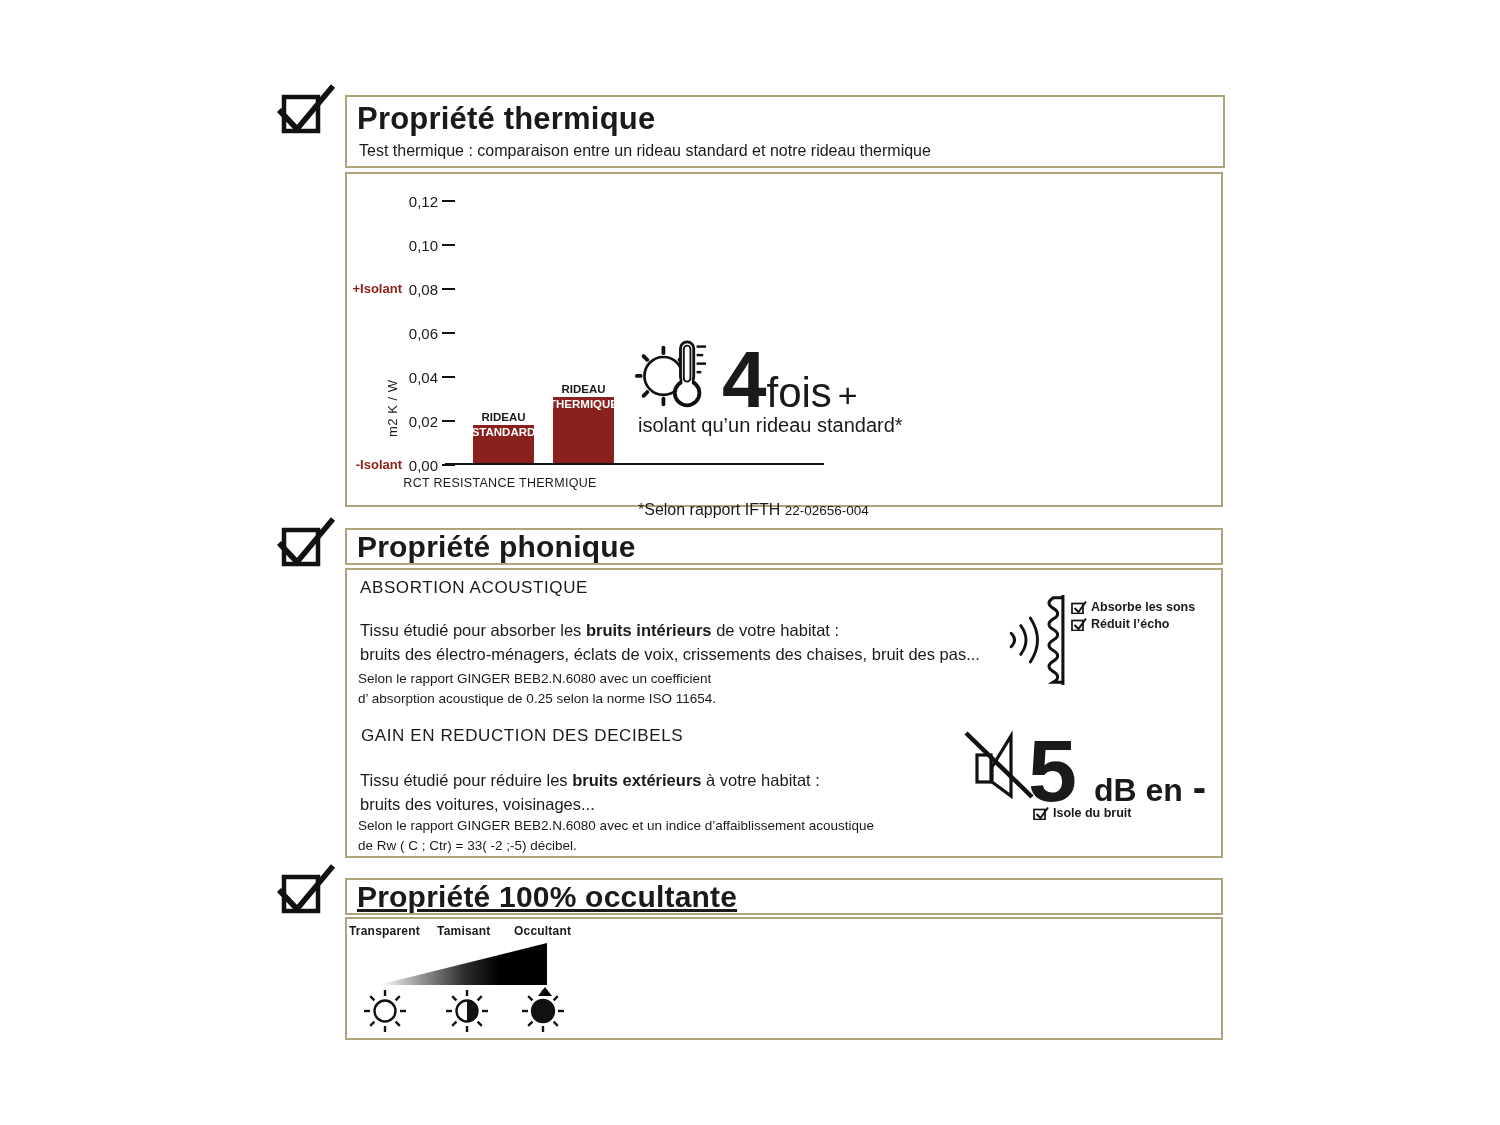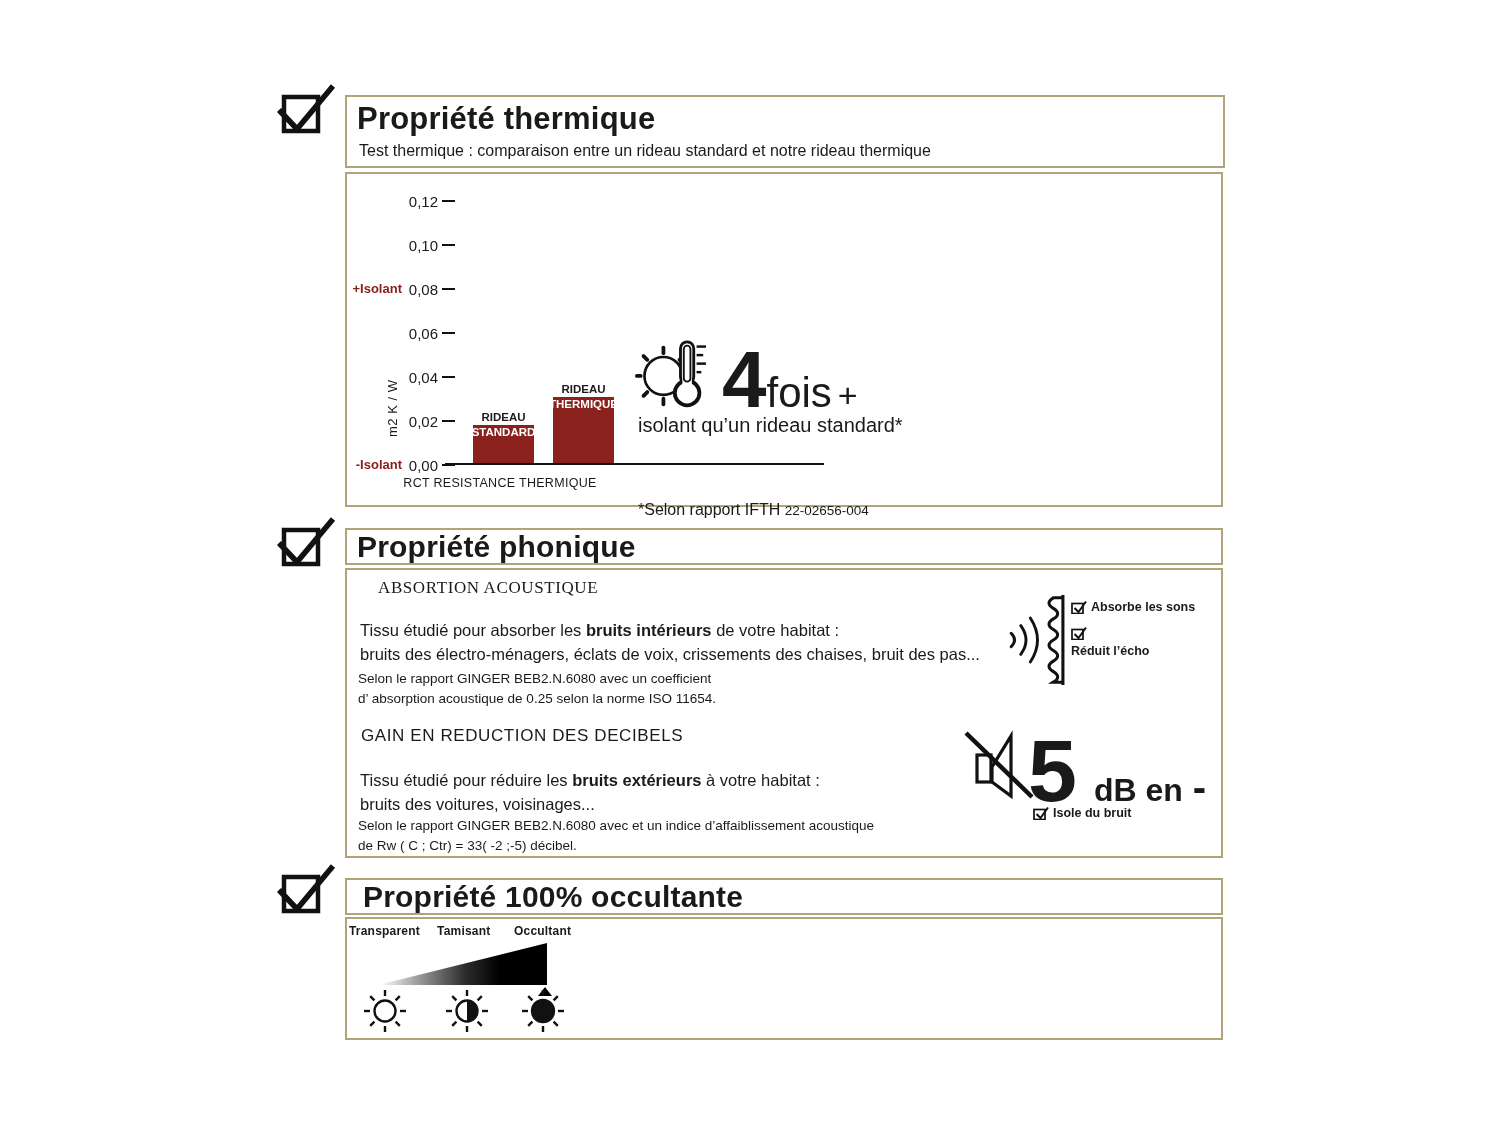--- a/index.html
+++ b/index.html
@@ -149,21 +149,21 @@
     <rect x="12" y="13" width="34" height="34" fill="none" stroke="#111" stroke-width="4.5"></rect>
     <path d="M7 26 L25 45 L61 2" fill="none" stroke="#111" stroke-width="5.5"></path>
   </svg>
 
   <div class="panel" style="left:345px;top:528px;width:874px;height:33px;">
     <div class="hdr-title-sm" style="padding-left:10px;">Propriété phonique</div>
   </div>
 
   <div class="panel" style="left:345px;top:568px;width:874px;height:286px;">
 
-    <div class="abs sec-head" style="left:31px;top:8px;font-family:Liberation Serif, serif;">ABSORTION ACOUSTIQUE</div>
+    <div class="abs sec-head" style="left:13px;top:8px;">ABSORTION ACOUSTIQUE</div>
 
     <div class="abs" style="left:13px;top:48px;">
       <div class="body-line"><span>Tissu étudié pour absorber les </span><b>bruits intérieurs</b><span> de votre habitat :</span></div>
       <div class="body-line">bruits des électro-ménagers, éclats de voix, crissements des chaises, bruit des pas...</div>
     </div>
     <div class="abs" style="left:11px;top:99px;">
       <div class="note-line">Selon le rapport GINGER BEB2.N.6080 avec un coefficient</div>
       <div class="note-line">d’ absorption acoustique de 0.25 selon la norme ISO 11654.</div>
     </div>
 
@@ -179,21 +179,21 @@
       </g>
     </svg>
 
     <div class="checkitem" style="left:724px;top:30px;">
       <svg width="16" height="14" viewBox="0 0 16 14">
         <rect x="1" y="3.5" width="11" height="10" fill="none" stroke="#111" stroke-width="1.7"></rect>
         <path d="M3.5 8 L7.5 12 L15 1.5" fill="none" stroke="#111" stroke-width="2"></path>
       </svg>
       <span>Absorbe les sons</span>
     </div>
-    <div class="checkitem" style="left:724px;top:56px;flex-direction:column;">
+    <div class="checkitem" style="left:724px;top:47px;">
       <svg width="16" height="14" viewBox="0 0 16 14">
         <rect x="1" y="3.5" width="11" height="10" fill="none" stroke="#111" stroke-width="1.7"></rect>
         <path d="M3.5 8 L7.5 12 L15 1.5" fill="none" stroke="#111" stroke-width="2"></path>
       </svg>
       <span>Réduit l’écho</span>
     </div>
 
     <div class="abs sec-head" style="left:14px;top:156px;">GAIN EN REDUCTION DES DECIBELS</div>
 
     <div class="abs" style="left:13px;top:198px;">
@@ -224,21 +224,21 @@
       <span>Isole du bruit</span>
     </div>
   </div>
 
   <svg class="abs" style="left:272px;top:864px;" width="64" height="52" viewBox="0 0 64 52">
     <rect x="12" y="13" width="34" height="34" fill="none" stroke="#111" stroke-width="4.5"></rect>
     <path d="M7 26 L25 45 L61 2" fill="none" stroke="#111" stroke-width="5.5"></path>
   </svg>
 
   <div class="panel" style="left:345px;top:878px;width:874px;height:33px;">
-    <div class="hdr-title-sm" style="padding-left:16px;">Propriété 100% occultante</div>
+    <div class="hdr-title-sm" style="padding-left:10px;text-decoration:underline;">Propriété 100% occultante</div>
   </div>
 
   <div class="panel" style="left:345px;top:917px;width:874px;height:119px;">
     <div class="scale-label" style="left:2px;top:5px;">Transparent</div>
     <div class="scale-label" style="left:90px;top:5px;">Tamisant</div>
     <div class="scale-label" style="left:167px;top:5px;">Occultant</div>
 
     <div class="tri" style="left:31px;top:24px;width:169px;height:42px;"></div>
     <div class="tri-marker" style="left:191px;top:68px;"></div>
 

